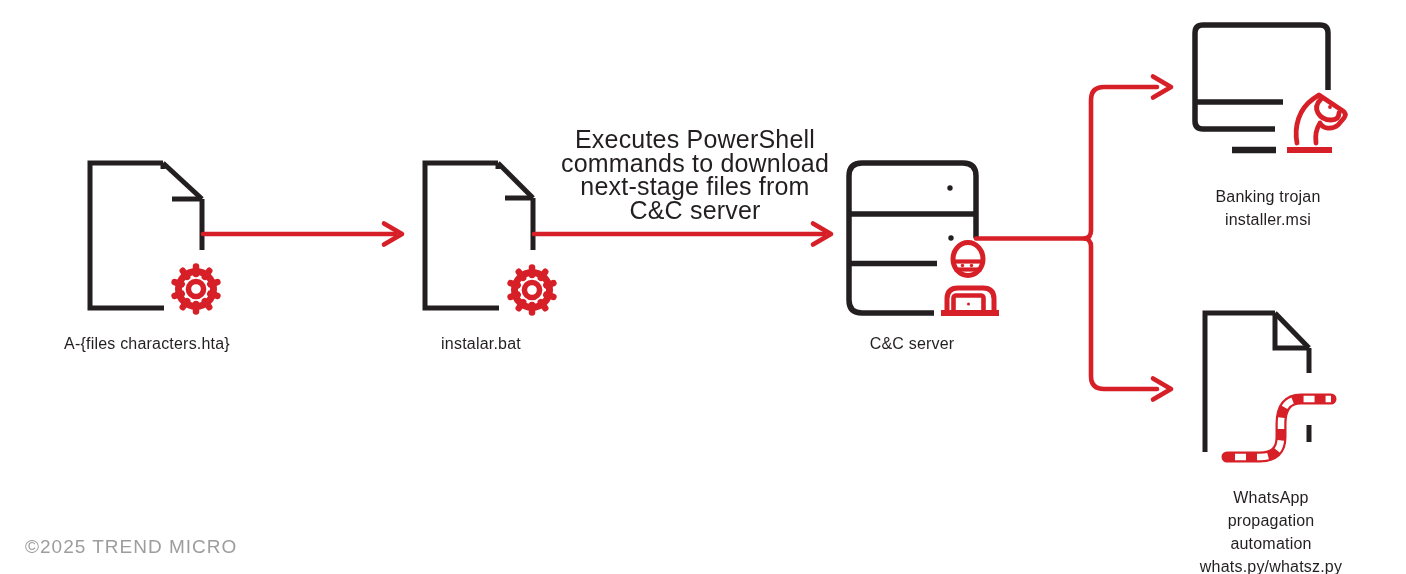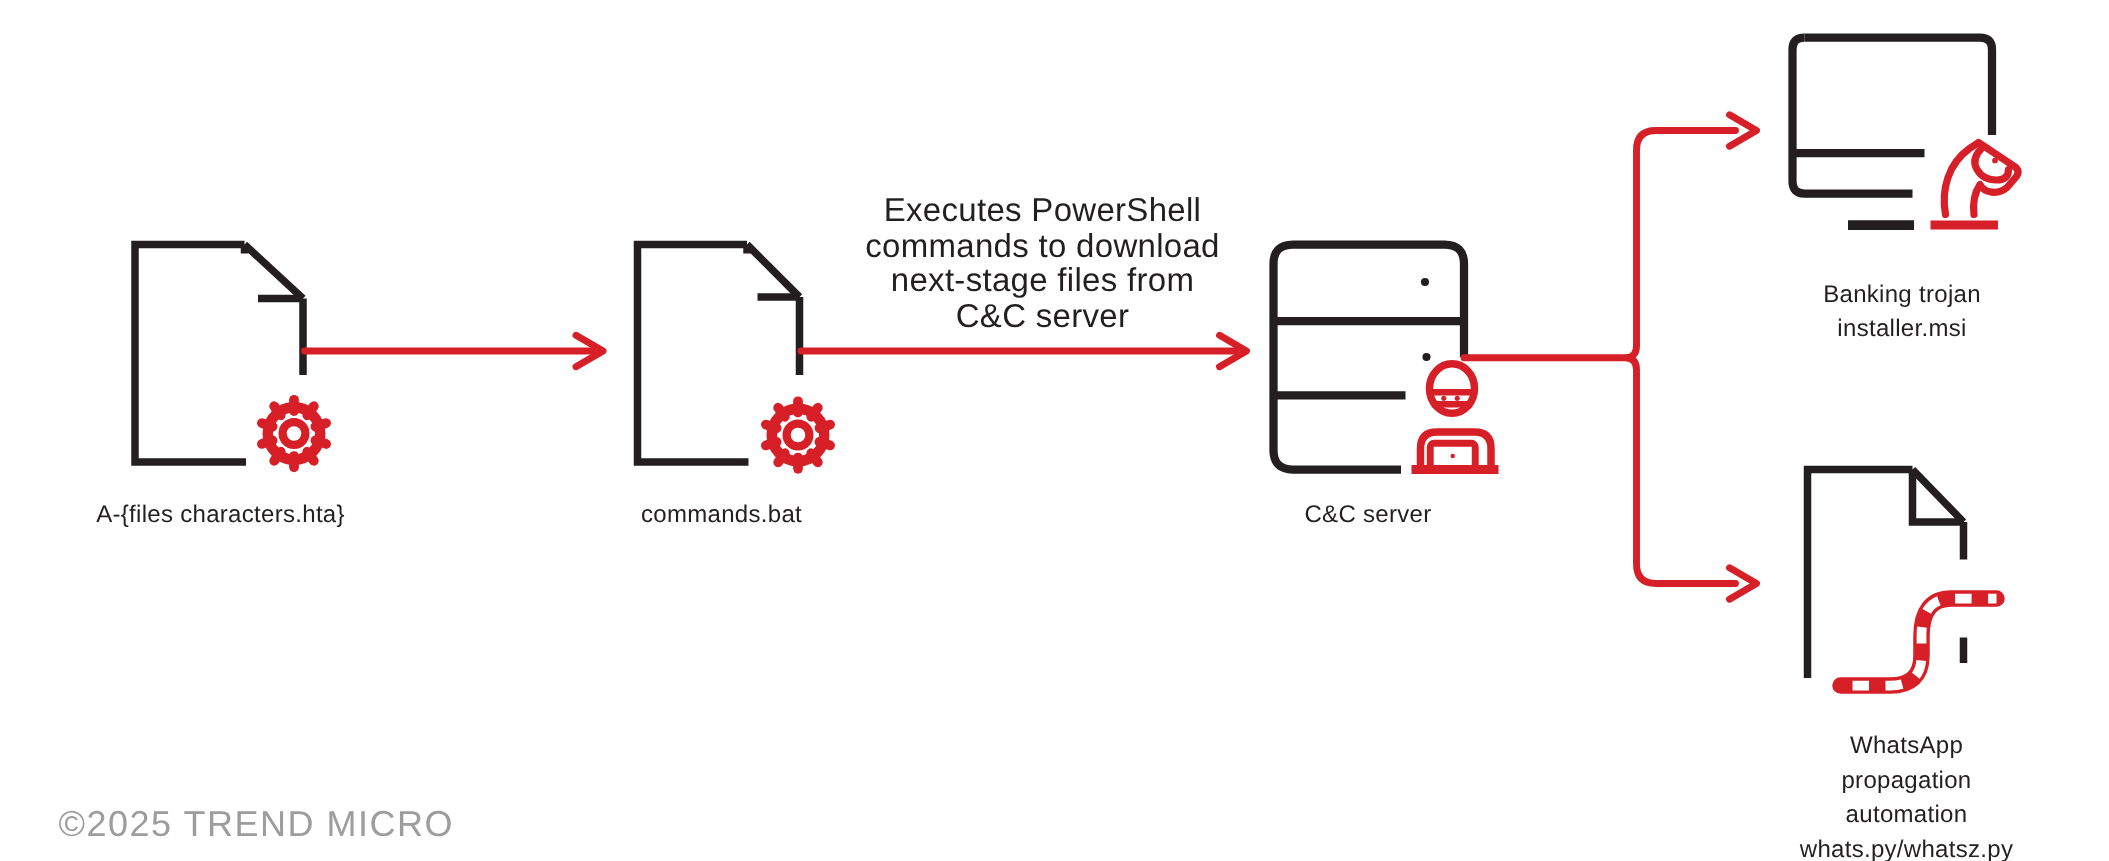--- a/index.html
+++ b/index.html
@@ -30,31 +30,31 @@
     font-size:16px;
     line-height:23px;
     text-align:center;
     white-space:pre-line;
     letter-spacing:0.2px;
   }
   .edge-annotation{
     position:absolute;
     transform:translateX(-50%);
     color:var(--ink);
-    font-size:22px;
+    font-size:25px;
     line-height:23.5px;
     text-align:center;
     white-space:pre-line;
     letter-spacing:0.2px;
   }
   .footer-copyright{
     position:absolute;
-    left:39px;top:536px;
+    left:25px;top:536px;
     color:var(--gray);
-    font-size:24px;
+    font-size:19px;
     letter-spacing:1px;
   }
 </style>
 </head>
 <body>
 
 <div id="canvas">
 
   <svg id="scene" width="1406" height="574" viewBox="0 0 1406 574">
     <defs>
@@ -154,21 +154,21 @@
       <path class="ink" stroke-width="5" d="M1309,425 V442"></path>
     </g>
     <g>
       <path class="red" stroke-width="11" stroke-linecap="round" d="M1227,457 H1260 Q1281,457 1281,437 V424 Q1281,399 1301,399 H1331"></path>
       <path stroke="#ffffff" fill="none" stroke-width="6.5" stroke-linecap="butt" stroke-dasharray="11 11" stroke-dashoffset="-8" d="M1227,457 H1260 Q1281,457 1281,437 V424 Q1281,399 1301,399 H1331"></path>
     </g>
   </svg>
 
   <div class="node-label" style="left:147px;top:332px;">A-{files characters.hta}</div>
 
-  <div class="node-label" style="left:481px;top:332px;">commands.bat</div>
+  <div class="node-label" style="left:481px;top:332px;">instalar.bat</div>
 
   <div class="edge-annotation" style="left:695px;top:128px;">Executes PowerShell
 commands to download
 next-stage files from
 C&amp;C server</div>
 
   <div class="node-label" style="left:912px;top:332px;">C&amp;C server</div>
 
   <div class="node-label" style="left:1268px;top:185px;">Banking trojan
 installer.msi</div>

